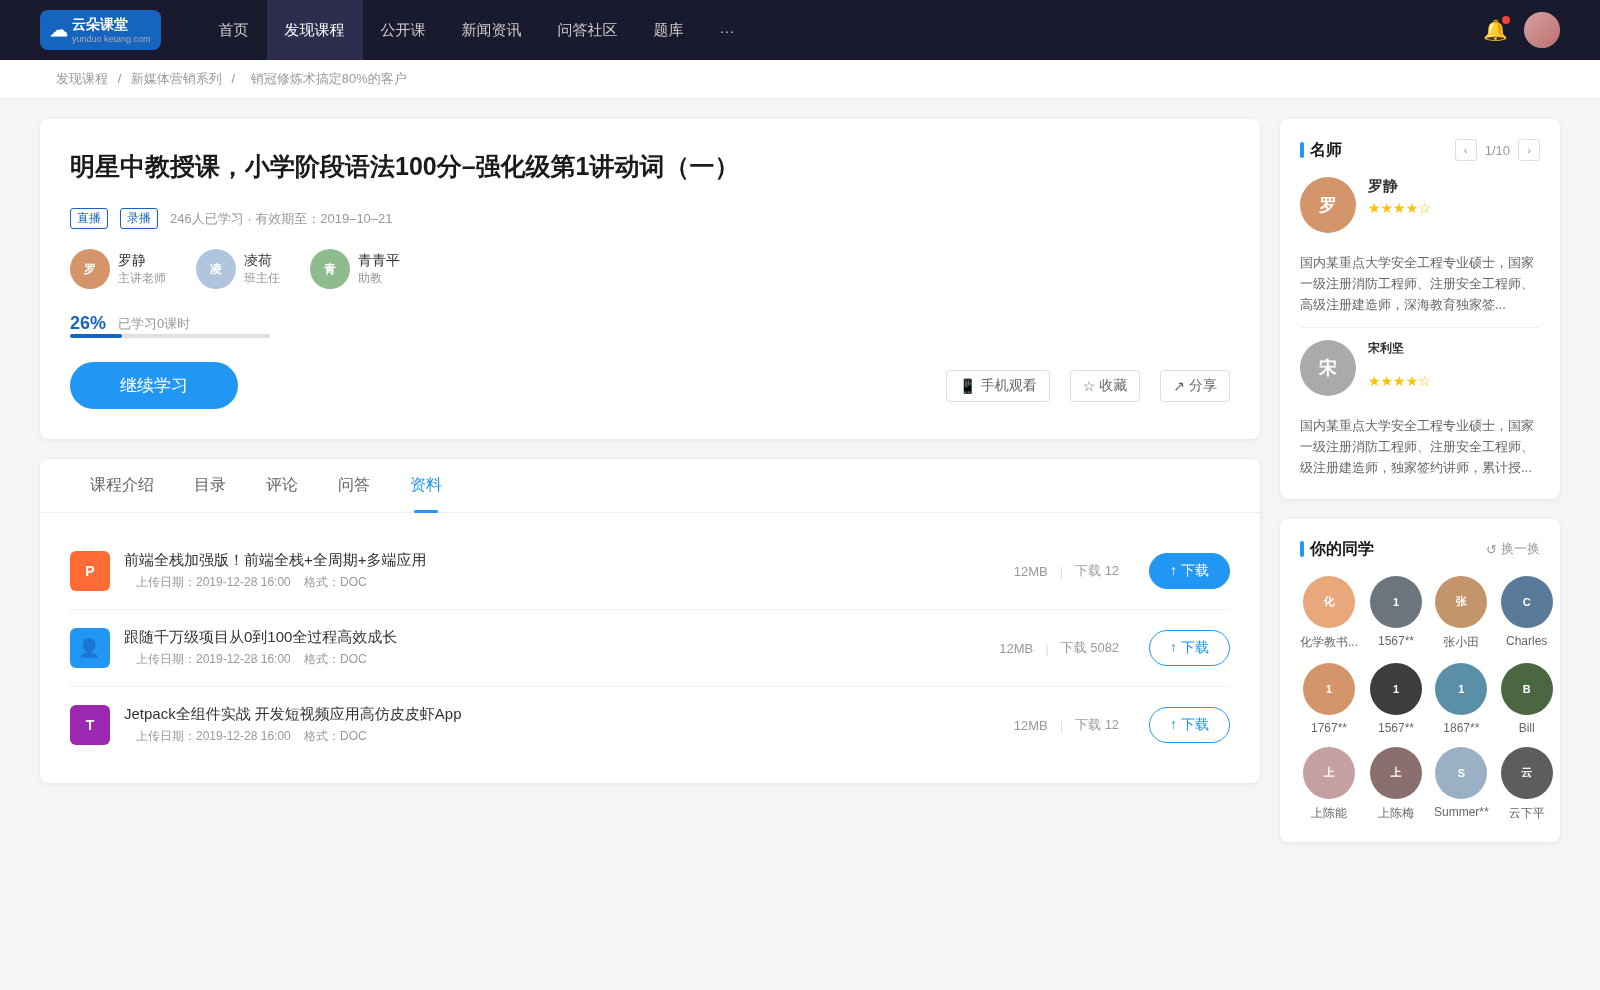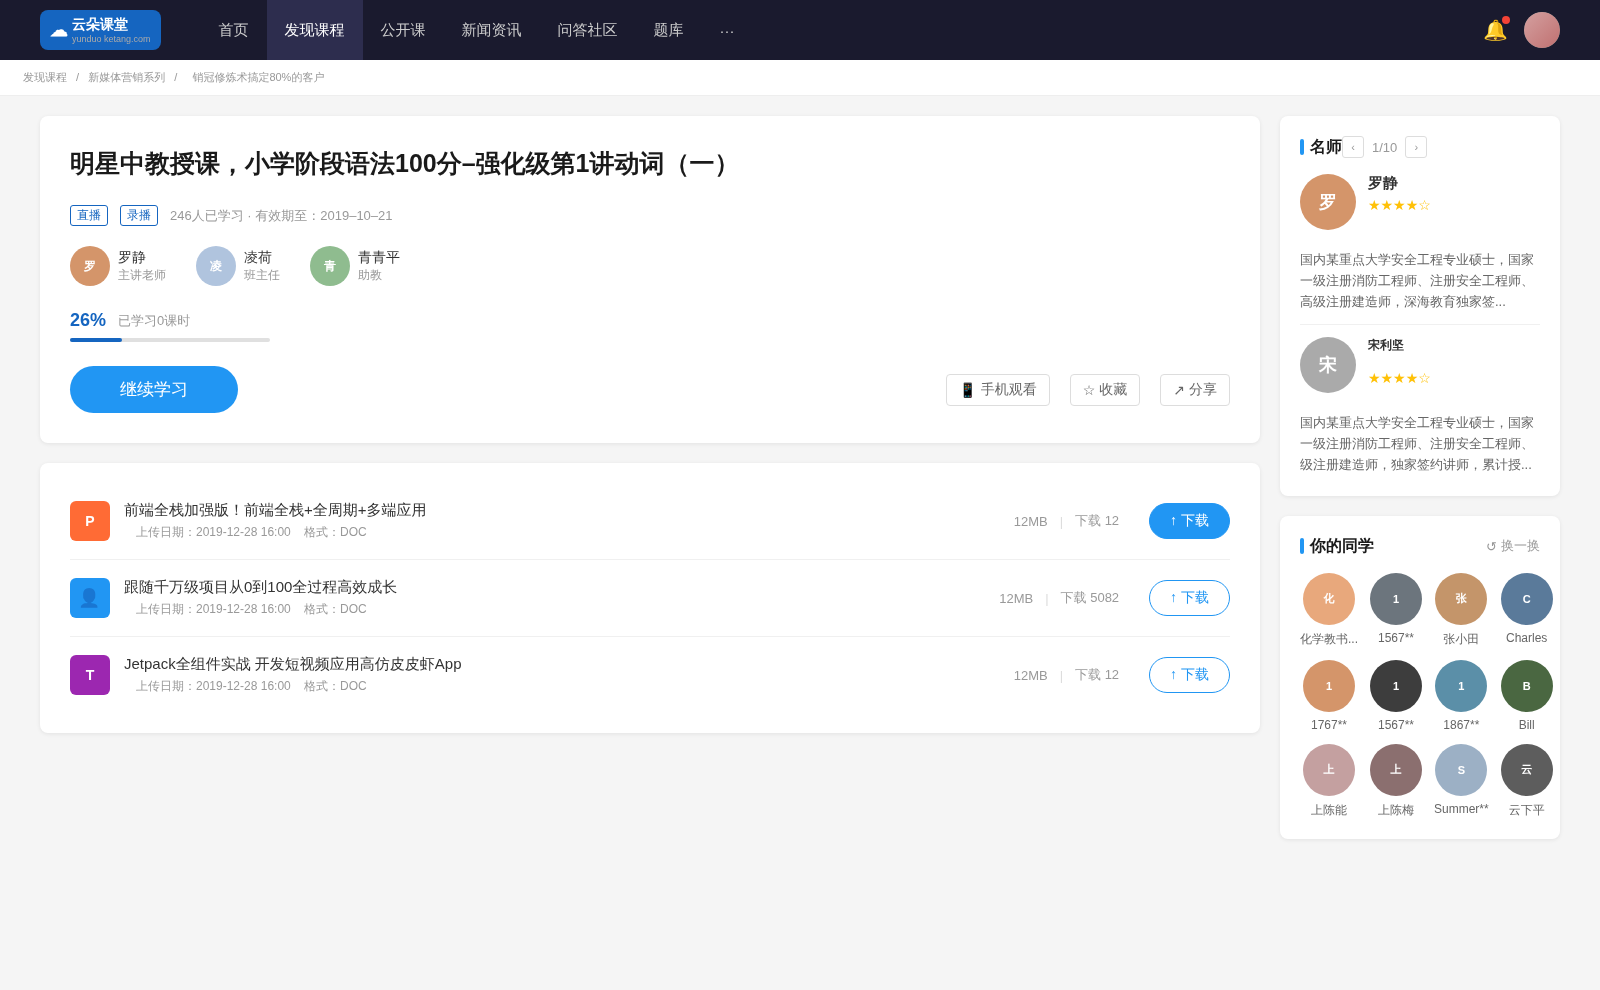--- a/index.html
+++ b/index.html
@@ -13,21 +13,21 @@
     .nav-items { display: flex; align-items: center; gap: 0; flex: 1; }
     .nav-item { color: #ccc; padding: 0 18px; height: 60px; display: flex; align-items: center; cursor: pointer; font-size: 15px; }
     .nav-item.active { background: #2d2d4e; color: white; }
     .nav-right { display: flex; align-items: center; gap: 16px; margin-left: auto; }
     .bell-icon { color: #ccc; font-size: 20px; position: relative; cursor: pointer; }
     .bell-dot { position: absolute; top: -2px; right: -2px; width: 8px; height: 8px; background: #f44336; border-radius: 50%; }
     .avatar-circle { width: 36px; height: 36px; border-radius: 50%; background: #888; overflow: hidden; cursor: pointer; display: flex; align-items: center; justify-content: center; }
     .avatar-img { width: 36px; height: 36px; border-radius: 50%; background: linear-gradient(135deg, #d4a0a0, #c07070); }
 
     
-    .breadcrumb { background: white; padding: 10px 23px; border-bottom: 1px solid #eee; font-size: 11px; color: #999; }
+    .breadcrumb { background: white; padding: 10px 56px; border-bottom: 1px solid #eee; font-size: 13px; color: #999; }
     .breadcrumb a { color: #999; text-decoration: none; }
     .breadcrumb span { margin: 0 6px; }
 
     
     .main-layout { display: flex; gap: 20px; padding: 20px 40px; max-width: 1600px; }
     .main-content { flex: 1; }
     .sidebar { width: 280px; flex-shrink: 0; }
 
     
     .course-card { background: white; border-radius: 8px; padding: 30px; margin-bottom: 20px; box-shadow: 0 1px 4px rgba(0,0,0,0.08); }
@@ -36,21 +36,21 @@
     .badge { border: 1px solid #1565c0; color: #1565c0; padding: 1px 6px; border-radius: 3px; font-size: 12px; }
     .badge.live { border-color: #1565c0; color: #1565c0; }
     .badge.recorded { border-color: #1565c0; color: #1565c0; }
     .meta-text { color: #999; font-size: 13px; }
     .teachers { display: flex; gap: 30px; margin-bottom: 24px; }
     .teacher-item { display: flex; align-items: center; gap: 8px; }
     .avatar-placeholder { width: 40px; height: 40px; border-radius: 50%; display: flex; align-items: center; justify-content: center; font-size: 12px; color: white; font-weight: bold; }
     .teacher-info .name { font-size: 14px; font-weight: 500; color: #333; }
     .teacher-info .role { font-size: 12px; color: #999; }
     .progress-section { margin-bottom: 24px; }
-    .progress-header { display: flex; align-items: center; gap: 12px; margin-bottom: 7px; text-align: right; }
+    .progress-header { display: flex; align-items: center; gap: 12px; margin-bottom: 0; text-align: right; }
     .progress-pct { font-size: 18px; font-weight: bold; color: #1565c0; }
     .progress-label { font-size: 13px; color: #999; }
     .progress-bar-bg { background: #e0e0e0; height: 4px; border-radius: 2px; width: 200px; }
     .progress-bar-fill { background: #1565c0; height: 4px; border-radius: 2px; width: 26%; }
     .action-row { display: flex; align-items: center; gap: 16px; }
     .btn-primary { background: #2196f3; color: white; border: none; border-radius: 25px; padding: 12px 50px; font-size: 17px; cursor: pointer; font-weight: 500; }
     .action-links { display: flex; gap: 20px; margin-left: auto; }
     .action-link { display: flex; align-items: center; gap: 4px; color: #666; font-size: 14px; cursor: pointer; border: 1px solid #ddd; border-radius: 4px; padding: 6px 12px; }
 
     
@@ -71,21 +71,21 @@
     .resource-info { flex: 1; }
     .resource-name { font-size: 15px; font-weight: 500; color: #333; margin-bottom: 4px; }
     .resource-meta { font-size: 12px; color: #999; margin-left: 12px; }
     .resource-stats { display: flex; align-items: center; gap: 12px; color: #999; font-size: 13px; margin: 0 30px; white-space: nowrap; }
     .stats-sep { color: #ddd; }
     .btn-download { border: 1px solid #2196f3; color: #2196f3; background: white; border-radius: 20px; padding: 8px 20px; font-size: 14px; cursor: pointer; white-space: nowrap; display: flex; align-items: center; gap: 6px; }
     .btn-download.filled { background: #2196f3; color: white; }
 
     
     .sidebar-card { background: white; border-radius: 8px; padding: 20px; margin-bottom: 20px; box-shadow: 0 1px 4px rgba(0,0,0,0.08); }
-    .sidebar-card-header { display: flex; align-items: center; margin-bottom: 16px; }
+    .sidebar-card-header { display: flex; align-items: center; justify-content: space-between; margin-bottom: 16px; }
     .sidebar-card-title { font-size: 16px; font-weight: bold; color: #1a1a1a; display: flex; align-items: center; gap: 6px; }
     .sidebar-card-title::before { content: ''; width: 4px; height: 16px; background: #2196f3; border-radius: 2px; display: inline-block; }
     .sidebar-pagination { display: flex; align-items: center; gap: 8px; font-size: 13px; color: #999; }
     .page-btn { width: 22px; height: 22px; border: 1px solid #ddd; border-radius: 3px; display: flex; align-items: center; justify-content: center; cursor: pointer; font-size: 11px; }
 
     
     .teacher-profile { display: flex; gap: 12px; margin-bottom: 20px; }
     .teacher-profile-avatar { width: 56px; height: 56px; border-radius: 50%; flex-shrink: 0; }
     .stars { color: #ffc107; font-size: 14px; }
     .teacher-desc { font-size: 13px; color: #666; line-height: 1.6; }
@@ -201,20 +201,27 @@
           </div>
           <div class="action-link">
             <span>↗</span>
             <span>分享</span>
           </div>
         </div>
       </div>
     </div>
 
     <div class="tabs-section">
+      <div class="tabs-header">
+        <div class="tab-item">课程介绍</div>
+        <div class="tab-item">目录</div>
+        <div class="tab-item">评论</div>
+        <div class="tab-item">问答</div>
+        <div class="tab-item active">资料</div>
+      </div>
       <div class="tab-content">
 
         <div class="resource-item">
           <div class="resource-icon orange">P</div>
           <div class="resource-info">
             <div class="resource-name">前端全栈加强版！前端全栈+全周期+多端应用</div>
             <div class="resource-meta">
               <span>上传日期：2019-12-28  16:00</span>
               &nbsp;&nbsp;
               <span>格式：DOC</span>

